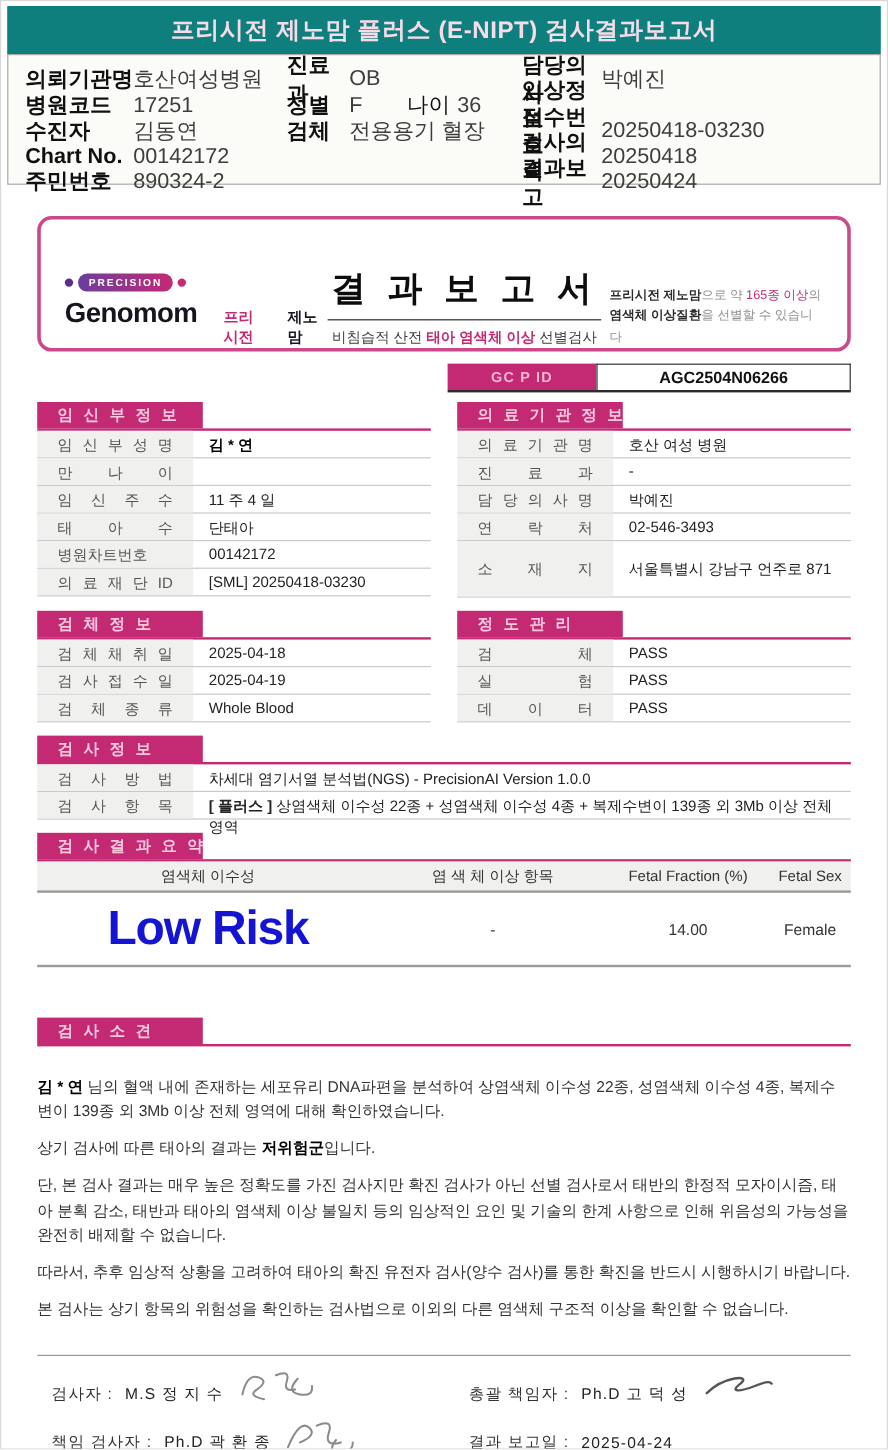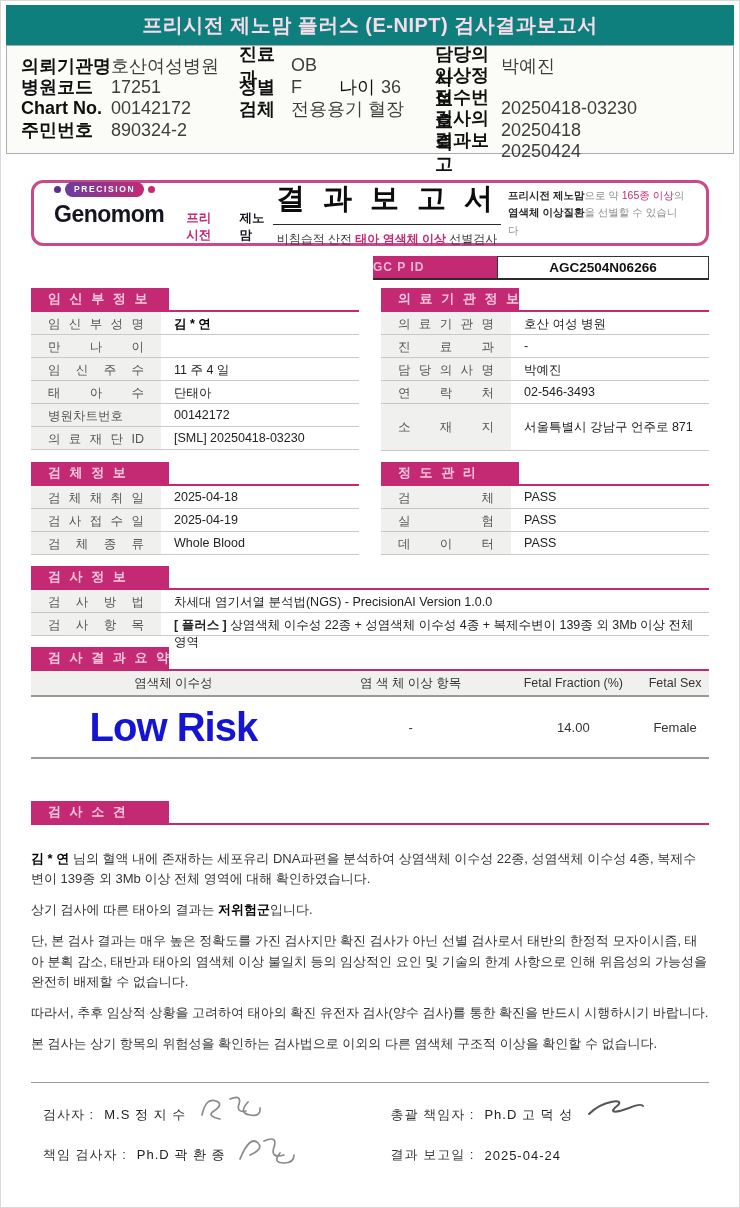--- a/index.html
+++ b/index.html
@@ -19,42 +19,42 @@
   .oi-label { font-weight:bold; color:#101010; }
   .c1 .oi-label { width:90px; } .c2 .oi-label { width:52px; } .c3 .oi-label { width:66px; }
   .oi-value { color:#3d3d3d; }
   .oi-label2 { font-weight:normal; color:#101010; width:42px; margin-left:28px; }
   .oi-val-f { width:20px; color:#3d3d3d; }
 
   
   .doc { margin:0 30px; }
 
   
-  .report-head { margin-top:26px; height:66px; border:3px solid #C9498A; border-radius:12px; display:flex; align-items:center; padding:0 20px; background:#fff; }
+  .report-head { margin-top:26px; height:113px; border:3px solid #C9498A; border-radius:12px; display:flex; align-items:flex-end; padding:0 20px; background:#fff; }
   .rh-left { width:212px; }
   .badge-row { display:flex; align-items:center; gap:4px; margin-bottom:4px; }
   .badge-dot { width:7px; height:7px; border-radius:50%; }
   .badge-dot.l { background:#5B2D8F; } .badge-dot.r { background:#C42A74; }
   .badge-pill { background:linear-gradient(90deg,#6A3E9E,#C42A74); color:#fff; font-size:8.5px; font-weight:bold; letter-spacing:1.6px; padding:2px 9px 3px 9px; border-radius:8px; }
   .brand-row { display:flex; align-items:baseline; gap:22px; }
   .brand { font-size:23px; font-weight:800; color:#15151F; letter-spacing:-.5px; }
   .brand-kr-a { font-size:12.5px; font-weight:bold; color:#C42A74; }
   .brand-kr { font-size:12.5px; font-weight:bold; color:#15151F; margin-left:-4px; }
   .rh-center { flex:1; text-align:center; }
   .rh-title { font-size:29px; font-weight:800; color:#0c0c0c; letter-spacing:5px; }
   .rh-divider { width:228px; height:1px; background:#2a2a2a; margin:5px auto 6px auto; }
   .rh-sub { font-size:12px; color:#3c3c3c; }
   .rh-sub .accent { color:#C42A74; font-weight:bold; }
   .rh-right { width:178px; font-size:10.5px; color:#8f8f8f; line-height:1.65; }
   .rh-right b { color:#2c2c2c; }
   .rh-right .accent { color:#C42A74; }
 
   
   .gcpid { margin-top:10px; margin-left:auto; width:336px; display:flex; border-bottom:2px solid #2b2b2b; }
-  .gcpid .tag { width:124px; background:#C42A74; color:#F4B8D4; font-size:12px; font-weight:bold; text-align:left; padding:4px 0; letter-spacing:1px; }
+  .gcpid .tag { width:124px; background:#C42A74; color:#F4B8D4; font-size:12px; font-weight:bold; text-align:center; padding:4px 0; letter-spacing:1px; }
   .gcpid .val { flex:1; background:#fff; border:1px solid #333; border-bottom:none; text-align:center; font-size:13.5px; font-weight:bold; color:#111; padding:3px 0; }
 
   
   .sec-head { display:flex; border-bottom:2px solid #C42A74; }
   .sec-head .tag { background:#C42A74; color:#F6C9DF; font-size:13px; font-weight:bold; letter-spacing:2.5px; width:138px; height:22px; line-height:22px; padding-left:17px; white-space:nowrap; }
 
   
   .grid2 { display:grid; grid-template-columns:1fr 1fr; column-gap:22px; row-gap:11px; margin-top:8px; }
   .trow { display:flex; height:23px; border-bottom:1px solid #C9C9C9; font-size:12.5px; }
   .trow .lbl { width:130px; background:#F0F0EE; color:#555; padding:4px 17px 0 17px; text-align:justify; text-align-last:justify; }
@@ -96,20 +96,24 @@
     <div class="oi-col c1">
       <div class="oi-row">
           <span class="oi-label">의뢰기관명</span>
           <span class="oi-value">호산여성병원</span>
         </div>
       <div class="oi-row">
           <span class="oi-label">병원코드</span>
           <span class="oi-value">17251</span>
         </div>
       <div class="oi-row">
+          <span class="oi-label">수진자</span>
+          <span class="oi-value">김동연</span>
+        </div>
+      <div class="oi-row">
           <span class="oi-label">Chart No.</span>
           <span class="oi-value">00142172</span>
         </div>
       <div class="oi-row">
           <span class="oi-label">주민번호</span>
           <span class="oi-value">890324-2</span>
         </div>
     </div>
     <div class="oi-col c2">
       <div class="oi-row">

